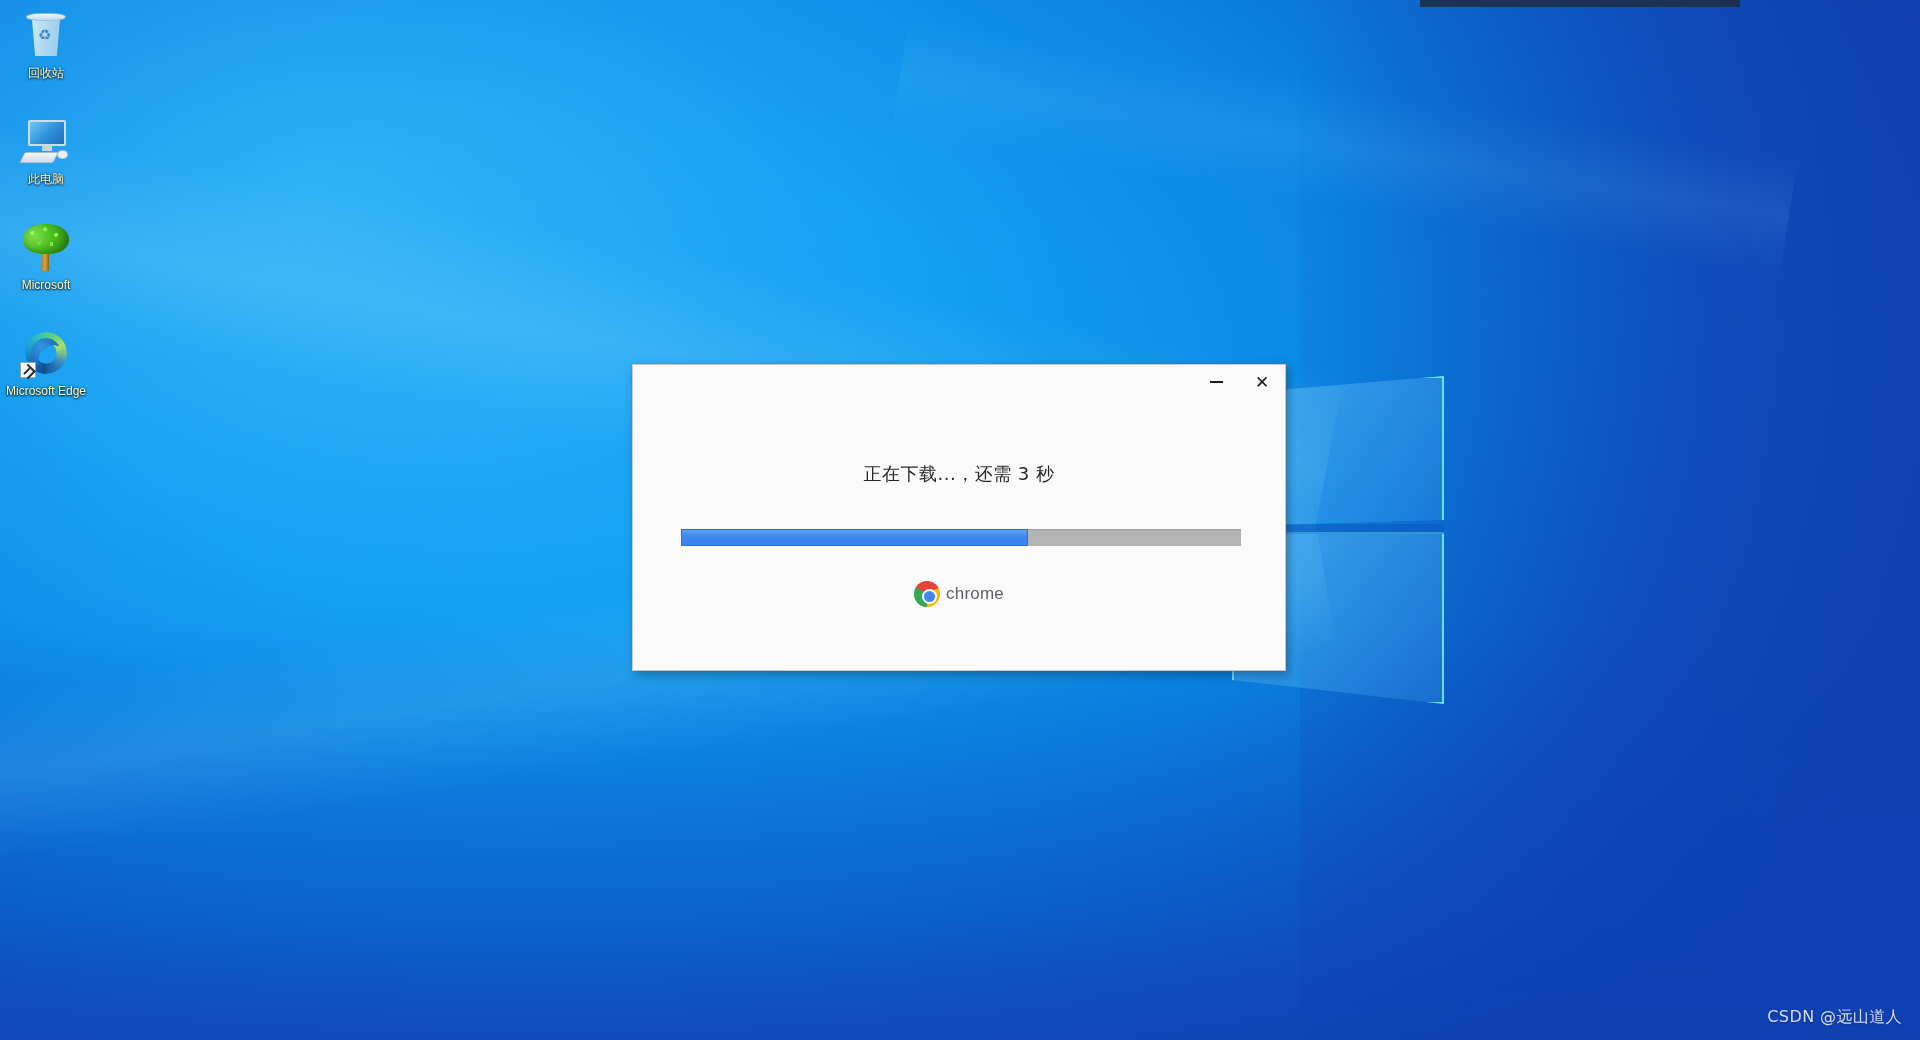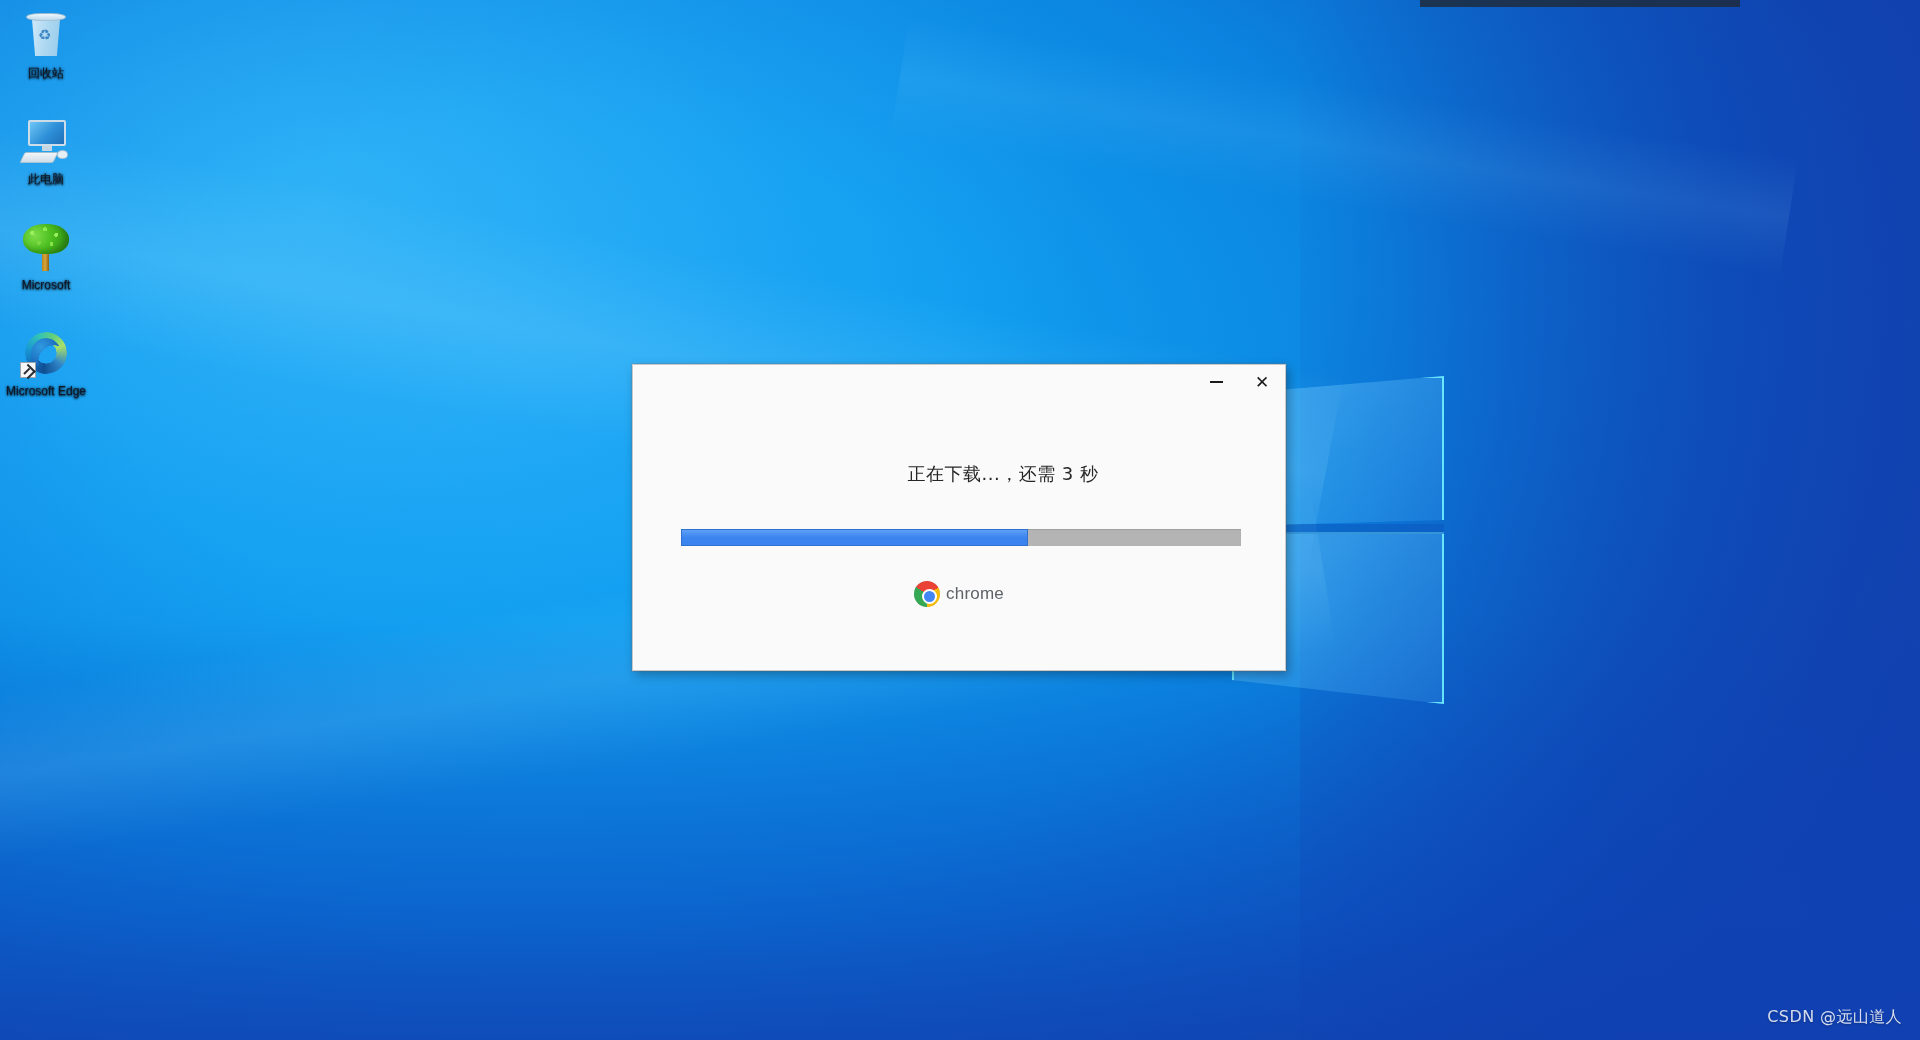--- a/index.html
+++ b/index.html
@@ -133,21 +133,21 @@
     cursor: default;
     user-select: none;
   }
   .desk-icon .glyph {
     position: relative;
     width: 52px;
     height: 52px;
     margin: 0 auto 4px auto;
   }
   .desk-icon .label {
-    color: #0f172a;
+    color: #fef9c3;
     font-size: 12px;
     line-height: 14px;
     text-shadow: 0 1px 2px rgba(0,0,0,0.85), 0 0 3px rgba(0,0,0,0.7);
     word-break: break-all;
     padding: 0 2px;
   }
 
   
   .rb-body {
     position: absolute;
@@ -349,21 +349,20 @@
   #status-text {
     position: absolute;
     left: 0;
     top: 97px;
     width: 100%;
     text-align: center;
     font-size: 18px;
     color: #262626;
     font-family: "DejaVu Sans", "Liberation Sans", sans-serif;
     letter-spacing: 0.5px;
-    padding-left: 44px;
   }
   #progress-track {
     position: absolute;
     left: 48px;
     top: 164px;
     width: 560px;
     height: 17px;
     background: #b4b4b4;
     box-shadow: inset 0 1px 1px rgba(0,0,0,0.12);
   }

